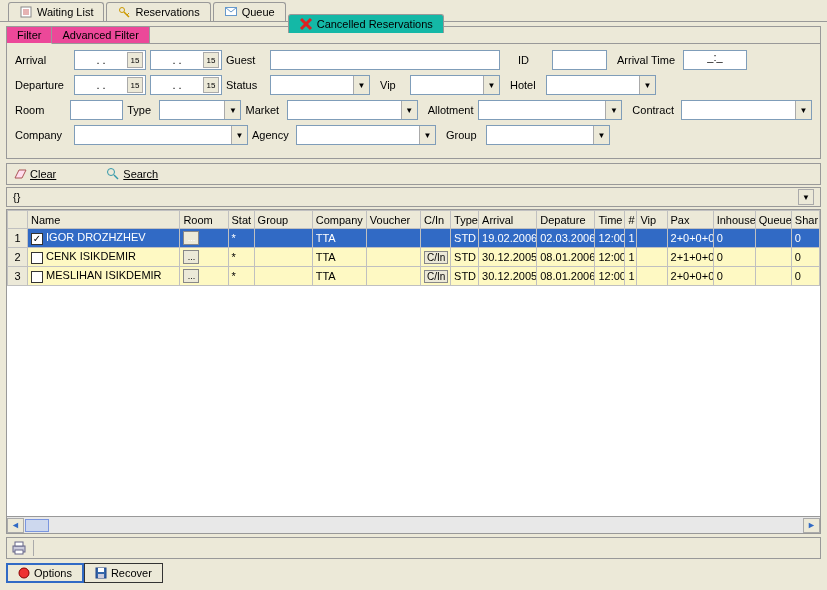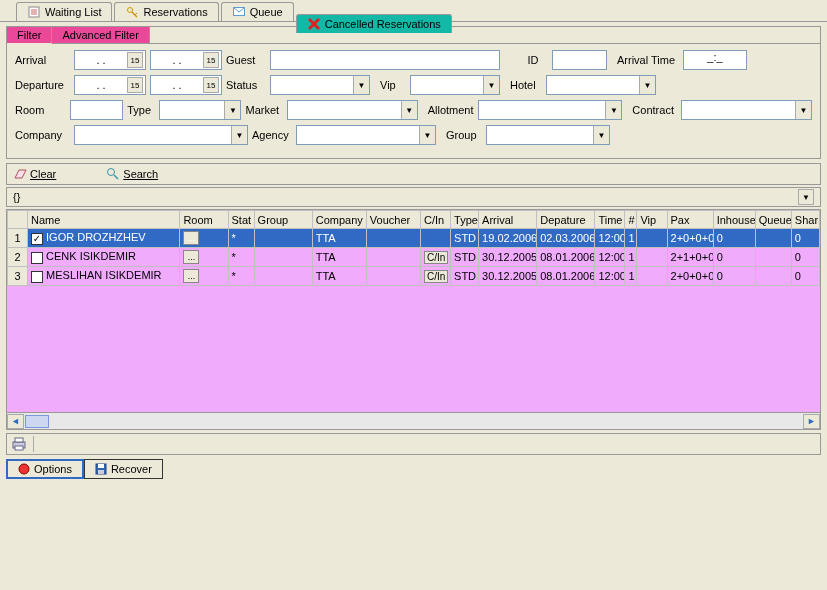--- a/index.html
+++ b/index.html
@@ -11,21 +11,21 @@
     color: #000;
     width: 827px;
     height: 590px;
     overflow: hidden;
   }
   
   
   .top-tabs {
     display: flex;
     border-bottom: 1px solid #999;
-    padding: 2px 4px 0 16px;
+    padding: 2px 4px 0 8px;
     background: #ece9d8;
   }
   .top-tab {
     display: flex;
     align-items: center;
     gap: 4px;
     padding: 2px 10px;
     border: 1px solid #999;
     border-bottom: none;
     background: #ece9d8;
@@ -174,25 +174,24 @@
     align-items: center;
     justify-content: center;
     font-size: 8px;
     cursor: pointer;
   }
   
   
   .grid-wrap {
     margin: 2px 6px 0 6px;
     border: 1px solid #999;
-    background: #f0abfc;
-    height: 204px;
+    background: #fef9c3;
+    height: 308px;
     display: flex;
     flex-direction: column;
-    align-items: flex-end;
   }
   .grid {
     border-collapse: collapse;
     width: 100%;
     table-layout: fixed;
   }
   .grid th {
     background: #ece9d8;
     border: 1px solid #c0c0c0;
     font-weight: normal;
@@ -376,21 +375,21 @@
       <span class="date-input" style="width:72px">
         <span style="flex:1;text-align:center">.  .</span>
         <span class="cal-btn">15</span>
       </span>
       <span class="date-input" style="width:72px">
         <span style="flex:1;text-align:center">.  .</span>
         <span class="cal-btn">15</span>
       </span>
       <span class="field-label sm">Guest</span>
       <span class="text-input" style="width:230px"></span>
-      <span class="field-label sm" style="width:30px;text-align:center;margin-left:14px">ID</span>
+      <span class="field-label sm" style="width:30px;text-align:left;margin-left:14px">ID</span>
       <span class="text-input" style="width:55px"></span>
       <span class="field-label lg" style="margin-left:6px">Arrival Time</span>
       <span class="text-input" style="width:64px;text-align:center">_:_</span>
     </div>
 
     <div class="filter-row">
       <span class="field-label">Departure</span>
       <span class="date-input" style="width:72px">
         <span style="flex:1;text-align:center">.  .</span>
         <span class="cal-btn">15</span>

